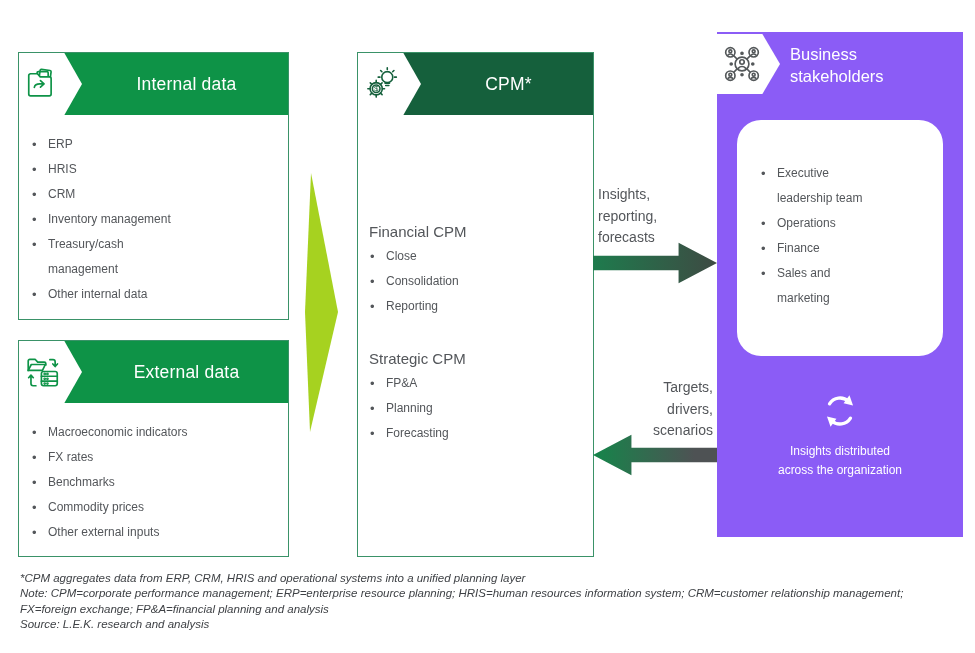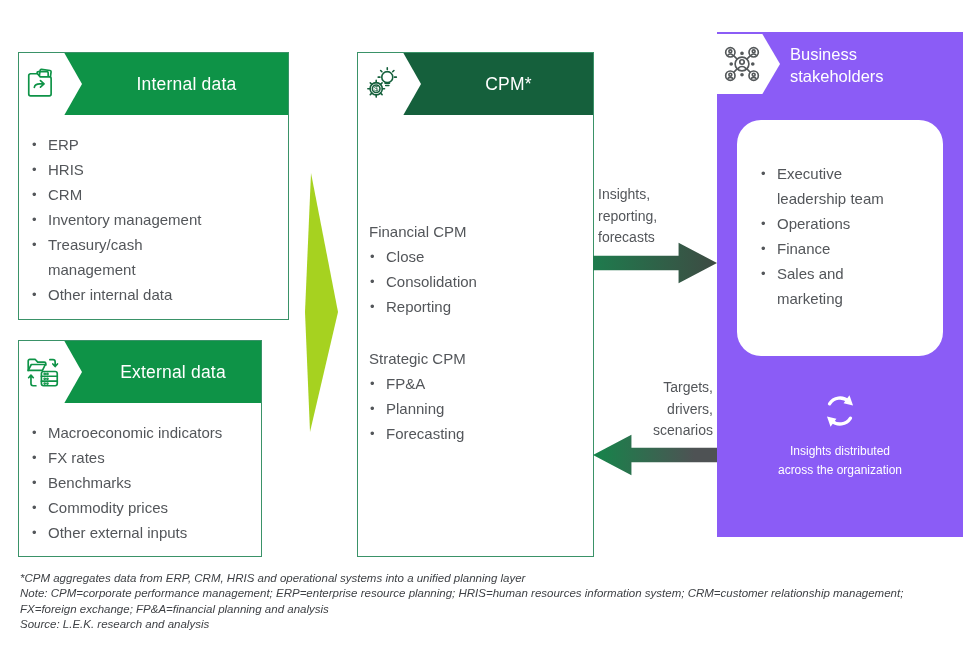--- a/index.html
+++ b/index.html
@@ -11,21 +11,21 @@
   .hdr{position:relative;height:62px;display:flex;align-items:center;justify-content:center;
        padding-left:66px;box-sizing:border-box;}
   .hdr.green{background:#0E9347;}
   .hdr.dgreen{background:#15603C;}
   .hdr .htitle{color:#fff;font-size:17.5px;letter-spacing:.2px;}
   .chev{position:absolute;left:0;top:0;width:63px;height:100%;background:#fff;
         clip-path:polygon(0 0,72% 0,100% 50%,72% 100%,0 100%);
         display:flex;align-items:center;}
   .chev svg{margin-left:5px;}
 
-  ul.blist{list-style:none;margin:0;padding:0;font-size:15px;line-height:25px;}
+  ul.blist{list-style:none;margin:0;padding:0;font-size:12px;line-height:25px;}
   ul.blist li{position:relative;padding-left:17px;white-space:pre-line;}
   ul.blist li::before{content:"•";position:absolute;left:1px;top:0;font-size:13px;}
 
   .body-int{padding:17px 12px 0 12px;}
   .body-ext{padding:17px 12px 0 12px;}
   .body-cpm{padding:104px 12px 0 11px;}
   .sec-head{font-size:15px;line-height:25px;margin:0;}
   .sec2{margin-top:27px;}
 
   
@@ -83,21 +83,21 @@
         <li>HRIS</li>
         <li>CRM</li>
         <li>Inventory management</li>
         <li>Treasury/cash
 management</li>
         <li>Other internal data</li>
       </ul>
     </div>
   </div>
 
-  <div class="dbox" style="left:18px;top:320px;width:244px;height:217px;">
+  <div class="dbox" style="left:18px;top:320px;width:271px;height:217px;">
     <div class="hdr green">
       <div class="chev">
         <svg width="38" height="38" viewBox="0 0 36 36" fill="none" stroke="#0E9347" stroke-width="1.6" stroke-linecap="round" stroke-linejoin="round">
           <path d="M4 16.5 V7.6 a1.5 1.5 0 0 1 1.5 -1.5 h5.2 l2.3 2.6 h6.2 a1.5 1.5 0 0 1 1.5 1.5 v1.1"></path>
           <path d="M4 16.5 l2.9 -5.6 h13.3 l-2.7 5.6 z"></path>
           <rect x="16.5" y="17.5" width="15" height="13.5" rx="2"></rect>
           <line x1="16.5" y1="22" x2="31.5" y2="22"></line>
           <line x1="16.5" y1="26.7" x2="31.5" y2="26.7"></line>
           <circle cx="19.6" cy="19.8" r="0.5" fill="#0E9347"></circle>
             <circle cx="22.2" cy="19.8" r="0.5" fill="#0E9347"></circle>

